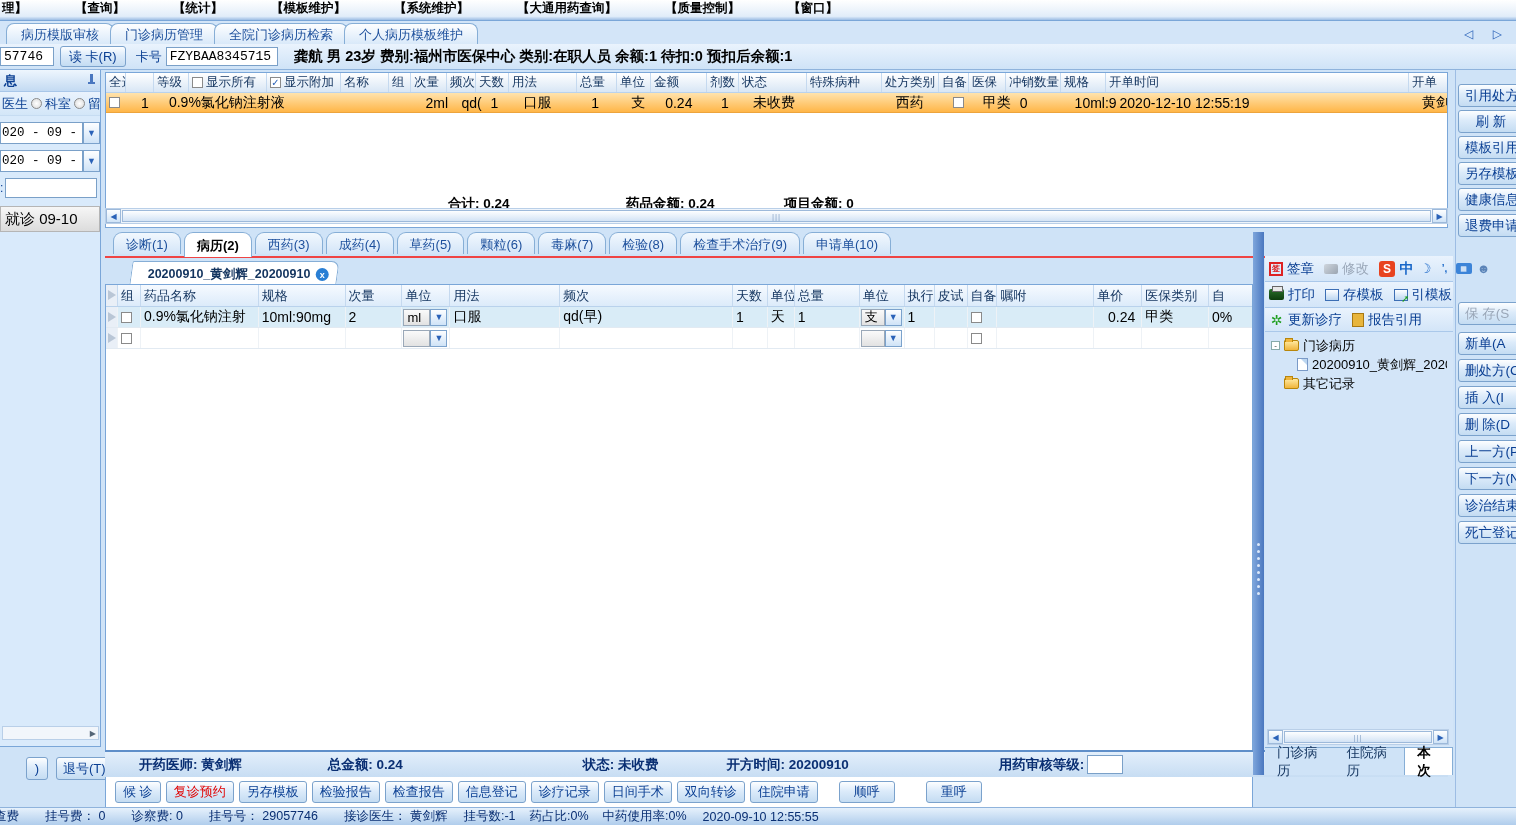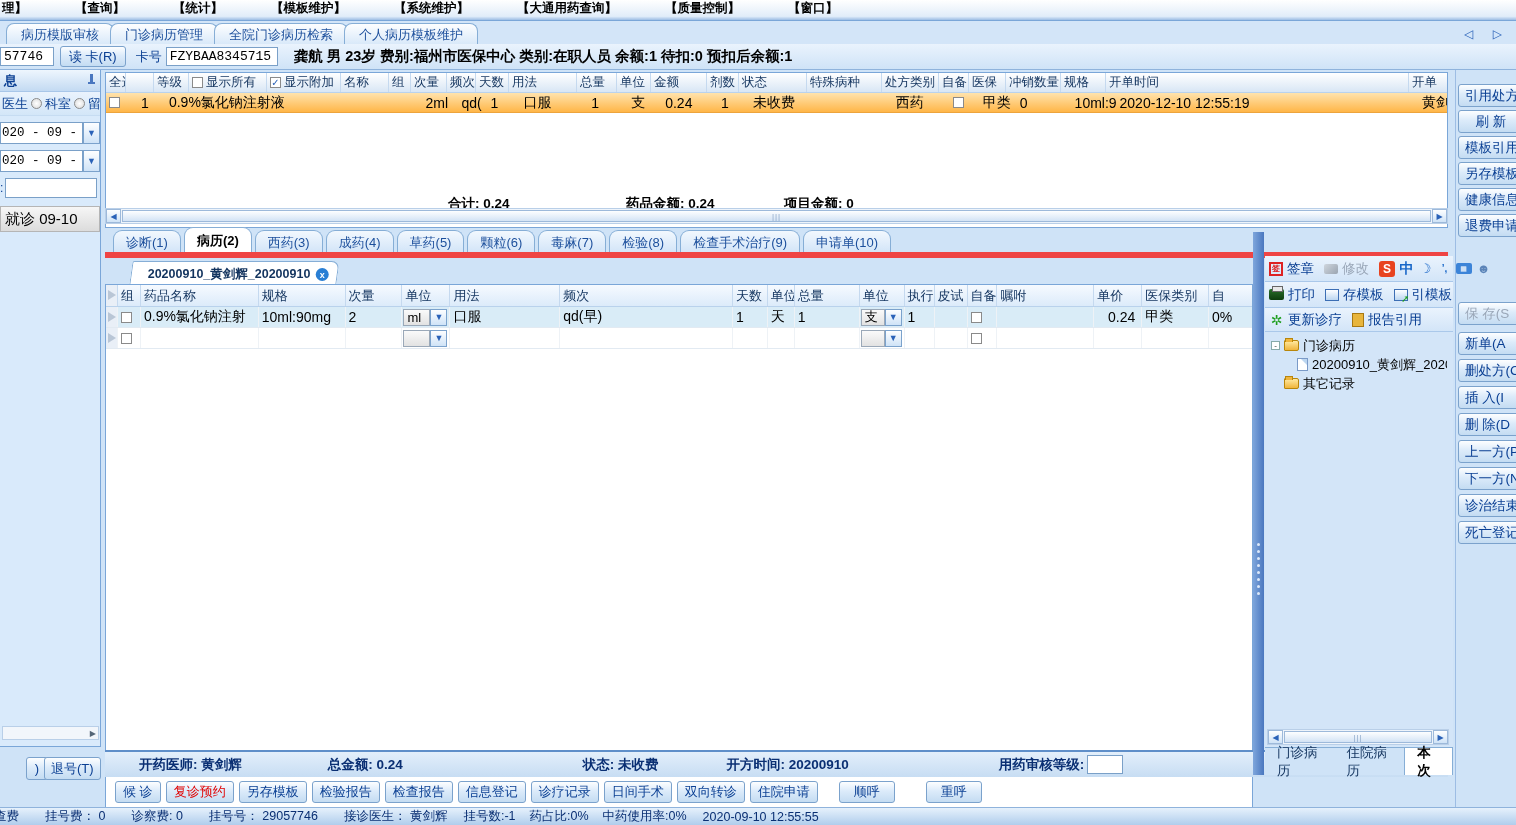--- a/index.html
+++ b/index.html
@@ -97,22 +97,22 @@
   .hs-arrow { width:15px; height:14px; background:linear-gradient(#fdfeff,#cfe3f7);
     border:1px solid #9db9da; color:#2a62b8; font-size:8px; display:flex;
     align-items:center; justify-content:center; flex:0 0 auto; }
   .hs-thumb { flex:1; height:12px; margin:0 1px;
     background:linear-gradient(#fdfeff,#d3e3f5); border:1px solid #9db9da;
     display:flex; align-items:center; justify-content:center; color:#8aa6c8;
     font-size:8px; letter-spacing:1px; }
 
   
   #rectabs { position:absolute; left:0; top:162px; width:1343px; height:26px;
-    display:flex; align-items:flex-end; padding-left:8px;
-    border-bottom:6px solid #ef4444; }
+    display:flex; padding-left:8px;
+    border-bottom:2px solid #ef4444; }
   .rtab { height:22px; padding:3px 12px 0 12px; margin-right:3px;
     border:1px solid #86aed6; border-bottom:none; border-radius:9px 9px 0 0;
     background:linear-gradient(#f2f8fe,#d3e5f8); color:#1c4f9c; font-size:13px;
     white-space:nowrap; }
   .rtab.active { height:25px; background:#fff; color:#000; font-weight:bold;
     padding-top:4px; }
   #doctabrow { position:absolute; left:0; top:189px; width:1343px; height:25px;
     display:flex; align-items:flex-end; padding-left:26px; }
   .doctab { height:23px; padding:3px 8px 0 16px; border:1px solid #86aed6;
     border-bottom:none; border-radius:2px 8px 0 0; background:#fff; color:#12335e;
@@ -282,21 +282,21 @@
     </div>
     <div class="sb-inputrow">
       <span style="color:#0a3f93;font-size:12px">:</span>
       <input class="pb-input" style="width: 92px; height: 20px;">
     </div>
     <div class="visit-item">就诊 09-10</div>
     <div class="sb-hscroll">▶</div>
   </div>
   <div id="sidebar-bottom" class="abs">
     <span class="btn3d" style="left:26px;top:10px;width:22px">)</span>
-    <span class="btn3d" style="left:44px;top:10px;padding:4px 6px">退号(T)</span>
+    <span class="btn3d" style="left:56px;top:10px;padding:4px 6px">退号(T)</span>
   </div>
 
   <div id="main" class="abs">
 
     <div id="orders-panel">
       <div class="trow thead">
         <span class="tc" style="width:20px">全选</span>
         <span class="tc" style="width:28px"></span>
         <span class="tc" style="width:35px">等级</span>
         <span class="tc" style="width:78px">

